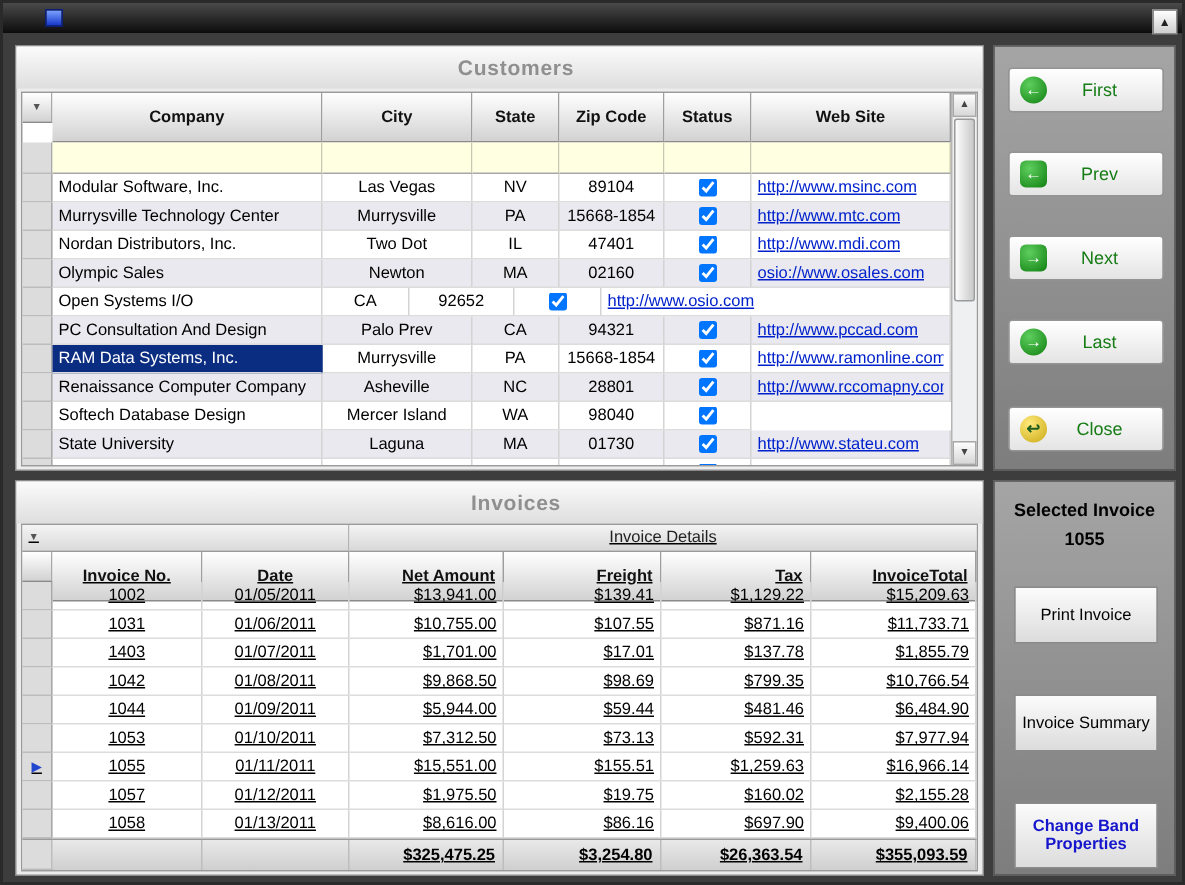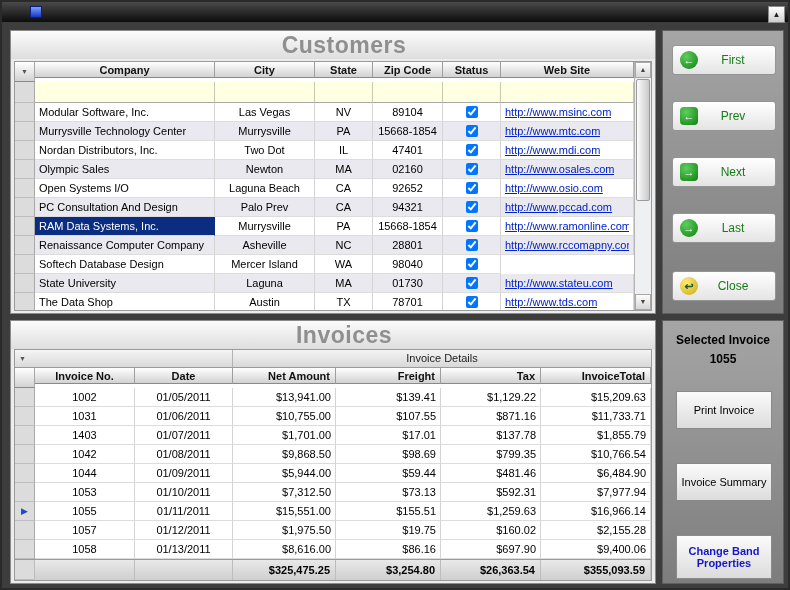--- a/index.html
+++ b/index.html
@@ -8,32 +8,32 @@
 
   
   .titlebar { position:absolute; left:0; top:0; right:0; height:20px; background:linear-gradient(#4a4a4a,#0c0c0c); }
   .app-icon { position:absolute; left:28px; top:4px; width:12px; height:12px; background:linear-gradient(#7ca2ff,#1536c9); border:1px solid #0a1e7a; }
   .scroll-up-btn { position:absolute; right:3px; top:4px; width:17px; height:17px; background:linear-gradient(#ffffff,#cfcfcf); border:1px solid #8a8a8a; font-size:8px; text-align:center; line-height:15px; color:#222; cursor:pointer; }
 
   
   .panel { position:absolute; background:#ececec; border:1px solid #8a8a8a; }
   .customers-panel { left:8px; top:28px; width:646px; height:284px; }
   .invoices-panel  { left:8px; top:318px; width:646px; height:264px; }
-  .panel-title { height:28px; background:linear-gradient(#fbfbfb,#dedede); color:#8f8f8f; font-size:23px; font-weight:bold; text-align:center; line-height:28px; letter-spacing:0.5px;padding-left:22px; }
+  .panel-title { height:28px; background:linear-gradient(#fbfbfb,#dedede); color:#8f8f8f; font-size:14px; font-weight:bold; text-align:center; line-height:28px; letter-spacing:0.5px;padding-left:22px; }
 
   
   .grid { position:absolute; left:3px; right:3px; background:#fff; border:1px solid #9a9a9a; }
   .customers-grid { top:30px; height:250px; display:flex; }
   .grid-scroll { flex:1; overflow:hidden; }
   .row { display:flex; }
 
   
   .c-sel { width:20px; background:#dcdcdc; border-right:1px solid #a8a8a8; border-bottom:1px solid #bcbcbc; display:flex; align-items:center; justify-content:center; flex:none; }
   .c-company{width:180px}.c-city{width:100px}.c-state{width:58px}.c-zip{width:70px}.c-status{width:58px}.c-web{flex:1}
-  .hcell { background:linear-gradient(#ffffff,#d2d2d2); border-right:1px solid #9e9e9e; border-bottom:1px solid #8a8a8a; font-weight:bold; font-size:11px; color:#111; display:flex; align-items:center; justify-content:center; height:16px; cursor:pointer; }
+  .hcell { background:linear-gradient(#ffffff,#d2d2d2); border-right:1px solid #9e9e9e; border-bottom:1px solid #8a8a8a; font-weight:bold; font-size:11px; color:#111; display:flex; align-items:center; justify-content:center; height:33px; cursor:pointer; }
   .c-header .c-sel { height:20px; background:linear-gradient(#ffffff,#d2d2d2); border-bottom:1px solid #8a8a8a; }
   .tiny-tri { font-size:7px; color:#555; }
   .c-filter { height:21px; }
   .fcell { background:#ffffe1; border-right:1px solid #c8c8b0; border-bottom:1px solid #a8a8a8; cursor:text; }
   .c-filter .c-sel { background:#dcdcdc; }
   .c-data { height:19px; cursor:pointer; }
   .dcell { font-size:11px; color:#000; display:flex; align-items:center; padding:0 4px; border-right:1px solid #d4d4d4; border-bottom:1px solid #dcdcdc; overflow:hidden; white-space:nowrap; }
   .c-data .c-city,.c-data .c-state,.c-data .c-zip { justify-content:center; }
   .c-data .c-status { justify-content:center; }
   .rowwrap > div.c-data:nth-of-type(even) { background:#e9e9ef; }
@@ -41,21 +41,21 @@
   .weblink { color:#0021cc; text-decoration:underline; font-size:11px; white-space:nowrap; overflow:hidden; }
   .cb { width:12px; height:12px; cursor:pointer; }
 
   
   .vscroll { width:17px; background:#eef0f2; border-left:1px solid #b5b5b5; display:flex; flex-direction:column; flex:none; cursor:pointer; }
   .vs-arrow { height:16px; background:linear-gradient(#fdfdfd,#d7d7d7); border:1px solid #a8a8a8; font-size:7px; color:#444; text-align:center; line-height:14px; }
   .vs-thumb { height:122px; margin:1px; background:linear-gradient(90deg,#fdfdfd,#c9c9c9); border:1px solid #9a9a9a; border-radius:2px; }
   .vs-down { margin-top:auto; }
 
   
-  .invoices-grid { top:28px; height:232px; display:flex; flex-direction:column; }
+  .invoices-grid { top:28px; height:232px; display:flex; flex-direction:column;text-decoration:underline; }
   .i-sel { width:20px; background:#dcdcdc; border-right:1px solid #a8a8a8; border-bottom:1px solid #bcbcbc; display:flex; align-items:center; justify-content:center; flex:none; }
   .i-no{width:100px}.i-date{width:98px}.i-net{width:103px}.i-freight{width:105px}.i-tax{width:100px}.i-total{flex:1}
   .band-row { display:flex; height:18px; flex:none; }
   .band-left { width:218px; background:linear-gradient(#f4f4f4,#dadada); border-right:1px solid #b2b2b2; border-bottom:1px solid #9a9a9a; display:flex; align-items:center; padding-left:4px; }
   .band-cell { flex:1; background:linear-gradient(#f4f4f4,#d8d8d8); border-bottom:1px solid #9a9a9a; text-align:center; font-size:11px; line-height:17px; color:#222; }
   .i-header { height:20px; flex:none; }
   .i-header .i-sel { background:linear-gradient(#ffffff,#d2d2d2); border-bottom:1px solid #8a8a8a; }
   .i-header .hcell.i-net, .i-header .hcell.i-freight, .i-header .hcell.i-tax, .i-header .hcell.i-total { justify-content:flex-end; padding-right:5px; }
   .i-data { height:19px; cursor:pointer; flex:none; }
   .i-data .i-no, .i-data .i-date { justify-content:center; }
@@ -170,28 +170,27 @@
             <div class="row c-data">
               <div class="c-sel"></div>
               <div class="dcell c-company">Olympic Sales</div>
               <div class="dcell c-city">Newton</div>
               <div class="dcell c-state">MA</div>
               <div class="dcell c-zip">02160</div>
               <div class="dcell c-status">
                 <input type="checkbox" class="cb" checked="" style="">
               </div>
               <div class="dcell c-web">
-                <a href="#" class="weblink">http://www.osales.com</a>
+                <a href="#" class="weblink">osio://www.osales.com</a>
               </div>
             </div>
 
             <div class="row c-data">
               <div class="c-sel"></div>
               <div class="dcell c-company">Open Systems I/O</div>
-              <div class="dcell c-city">Laguna Beach</div>
               <div class="dcell c-state">CA</div>
               <div class="dcell c-zip">92652</div>
               <div class="dcell c-status">
                 <input type="checkbox" class="cb" checked="" style="">
               </div>
               <div class="dcell c-web">
                 <a href="#" class="weblink">http://www.osio.com</a>
               </div>
             </div>
 

